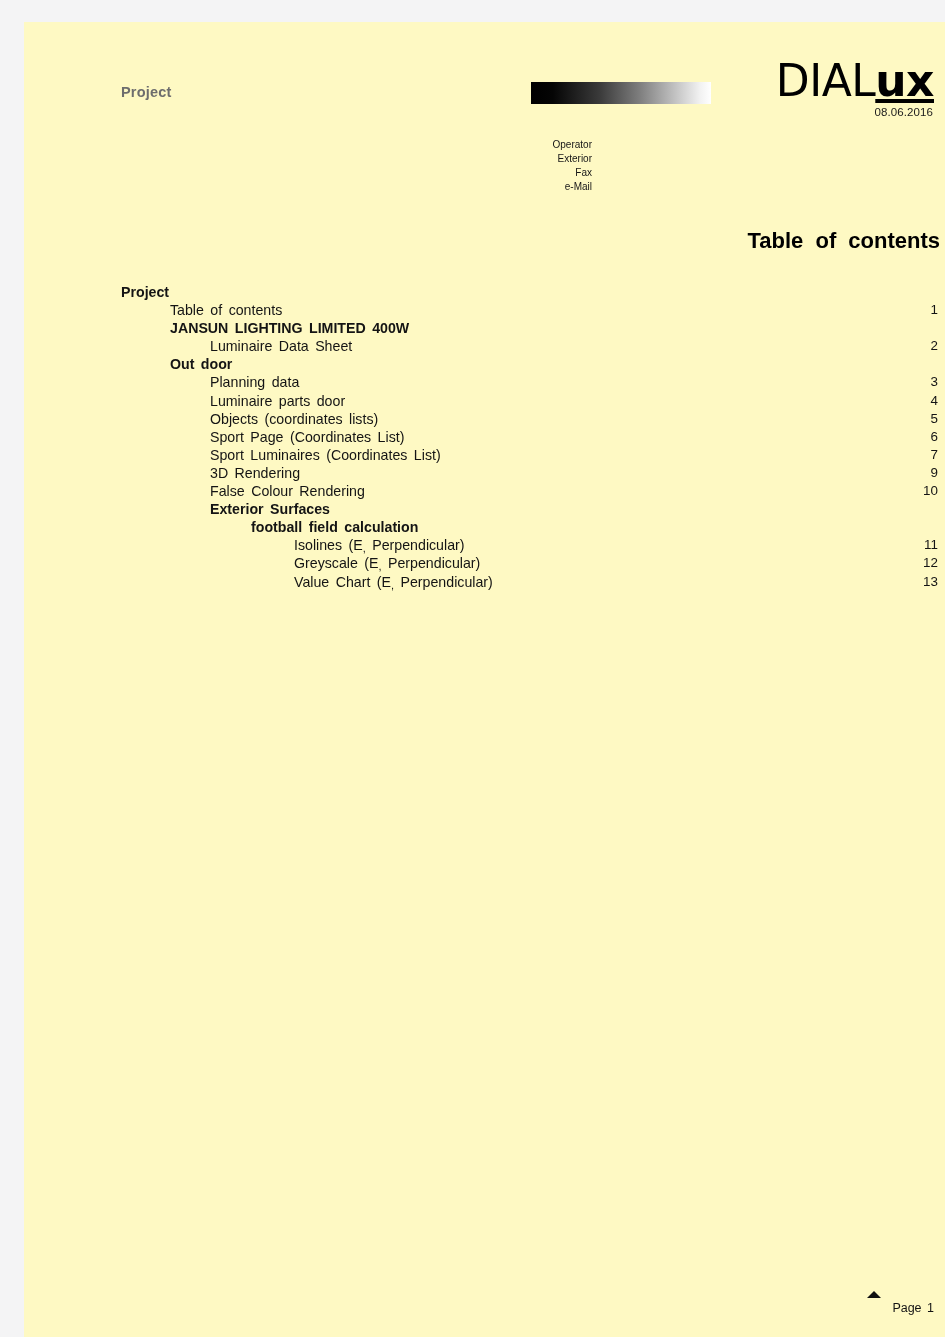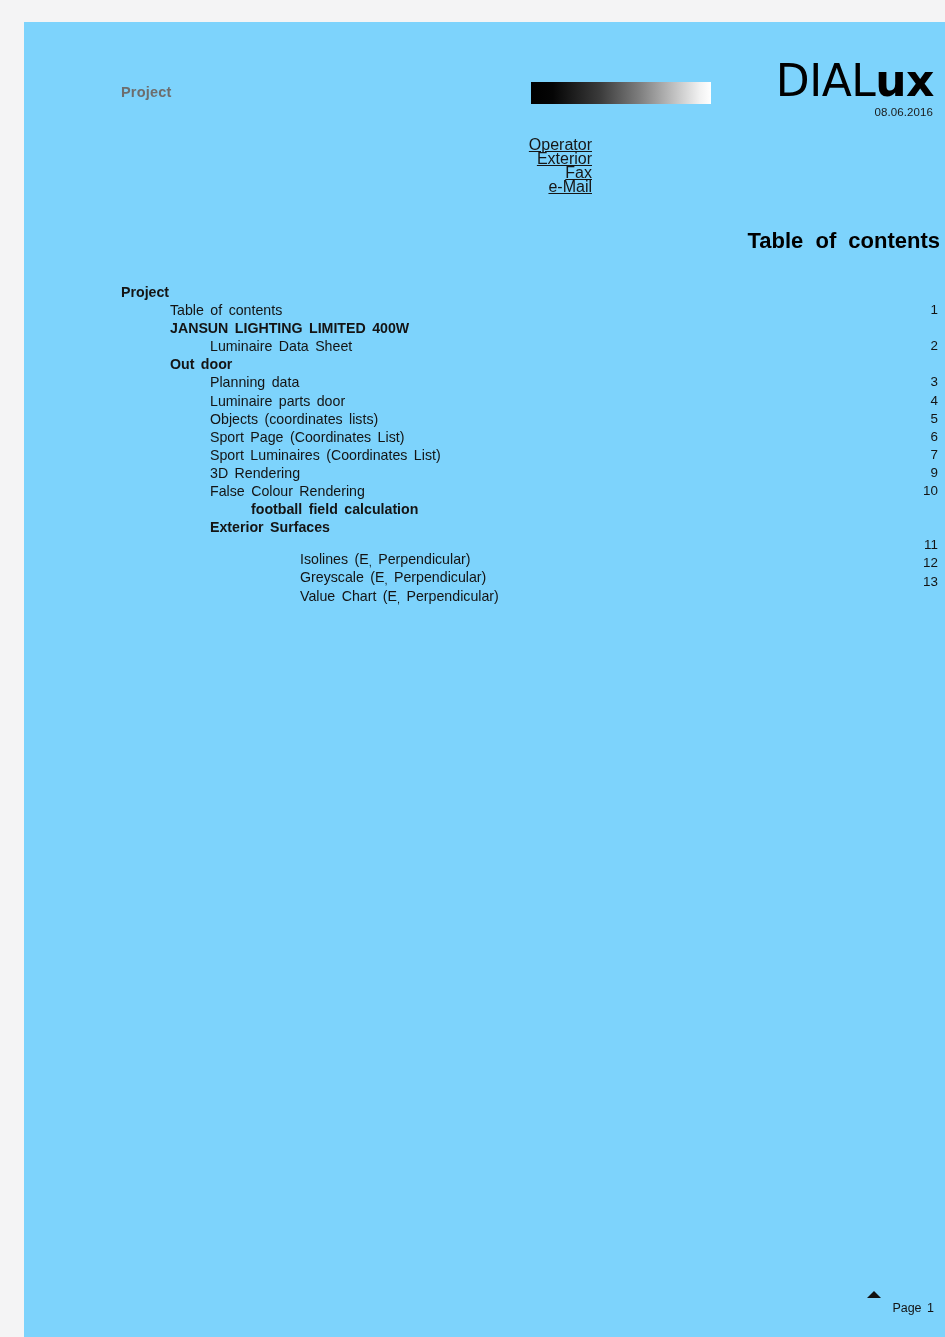--- a/index.html
+++ b/index.html
@@ -14,21 +14,21 @@
     overflow: hidden;
     position: relative;
   }
 
   #page {
     position: absolute;
     left: 24px;
     top: 22px;
     width: 921px;
     height: 1315px;
-    background: #7dd3fc;
+    background: #fef9c3;
     overflow: hidden;
   }
 
   
   #header-project {
     position: absolute;
     left: 97px;
     top: 62px;
     font-size: 14.5px;
     font-weight: bold;
@@ -55,41 +55,41 @@
     letter-spacing: -0.5px;
     white-space: nowrap;
   }
   #logo .logo-dial {
     font-weight: 400;
     font-family: "DejaVu Sans", sans-serif;
   }
   #logo .logo-ux {
     font-weight: bold;
     font-family: "DejaVu Sans", sans-serif;
+    text-decoration: underline;
   }
 
   #header-date {
     position: absolute;
     right: 12px;
     top: 84px;
     font-size: 11.5px;
     color: #1b1b1b;
     letter-spacing: 0.1px;
   }
 
   #operator-block {
     position: absolute;
     left: 350px;
     top: 116px;
     width: 218px;
     text-align: right;
-    font-size: 16px;
+    font-size: 10px;
     line-height: 14px;
     color: #161616;
-    text-decoration: underline;
   }
   #operator-block div {
     white-space: nowrap;
   }
 
   
   #doc-title {
     position: absolute;
     right: 5px;
     top: 206px;
@@ -125,21 +125,21 @@
     top: 0;
     font-size: 13.4px;
     color: #141414;
     text-align: right;
     word-spacing: 0;
   }
   .lvl0 .toc-label { left: 97px; }
   .lvl1 .toc-label { left: 146px; }
   .lvl2 .toc-label { left: 186px; }
   .lvl3 .toc-label { left: 227px; }
-  .lvl4 .toc-label { left: 276px; margin-top: 14px; }
+  .lvl4 .toc-label { left: 270px; }
   .bold .toc-label { font-weight: bold; }
 
   .sub-comma {
     font-size: 11px;
     vertical-align: -2px;
   }
 
   
   #footer {
     position: absolute;
@@ -228,26 +228,26 @@
         <span class="toc-page">7</span>
       </div>
       <div class="toc-row lvl2">
         <span class="toc-label">3D Rendering</span>
         <span class="toc-page">9</span>
       </div>
       <div class="toc-row lvl2">
         <span class="toc-label">False Colour Rendering</span>
         <span class="toc-page">10</span>
       </div>
+      <div class="toc-row lvl2 bold">
+        <span class="toc-label">Exterior Surfaces</span>
+        <span class="toc-page"></span>
+      </div>
       <div class="toc-row lvl3 bold">
         <span class="toc-label">football field calculation</span>
-        <span class="toc-page"></span>
-      </div>
-      <div class="toc-row lvl2 bold">
-        <span class="toc-label">Exterior Surfaces</span>
         <span class="toc-page"></span>
       </div>
       <div class="toc-row lvl4">
         <span class="toc-label">Isolines (E<span class="sub-comma">,</span> Perpendicular)</span>
         <span class="toc-page">11</span>
       </div>
       <div class="toc-row lvl4">
         <span class="toc-label">Greyscale (E<span class="sub-comma">,</span> Perpendicular)</span>
         <span class="toc-page">12</span>
       </div>

